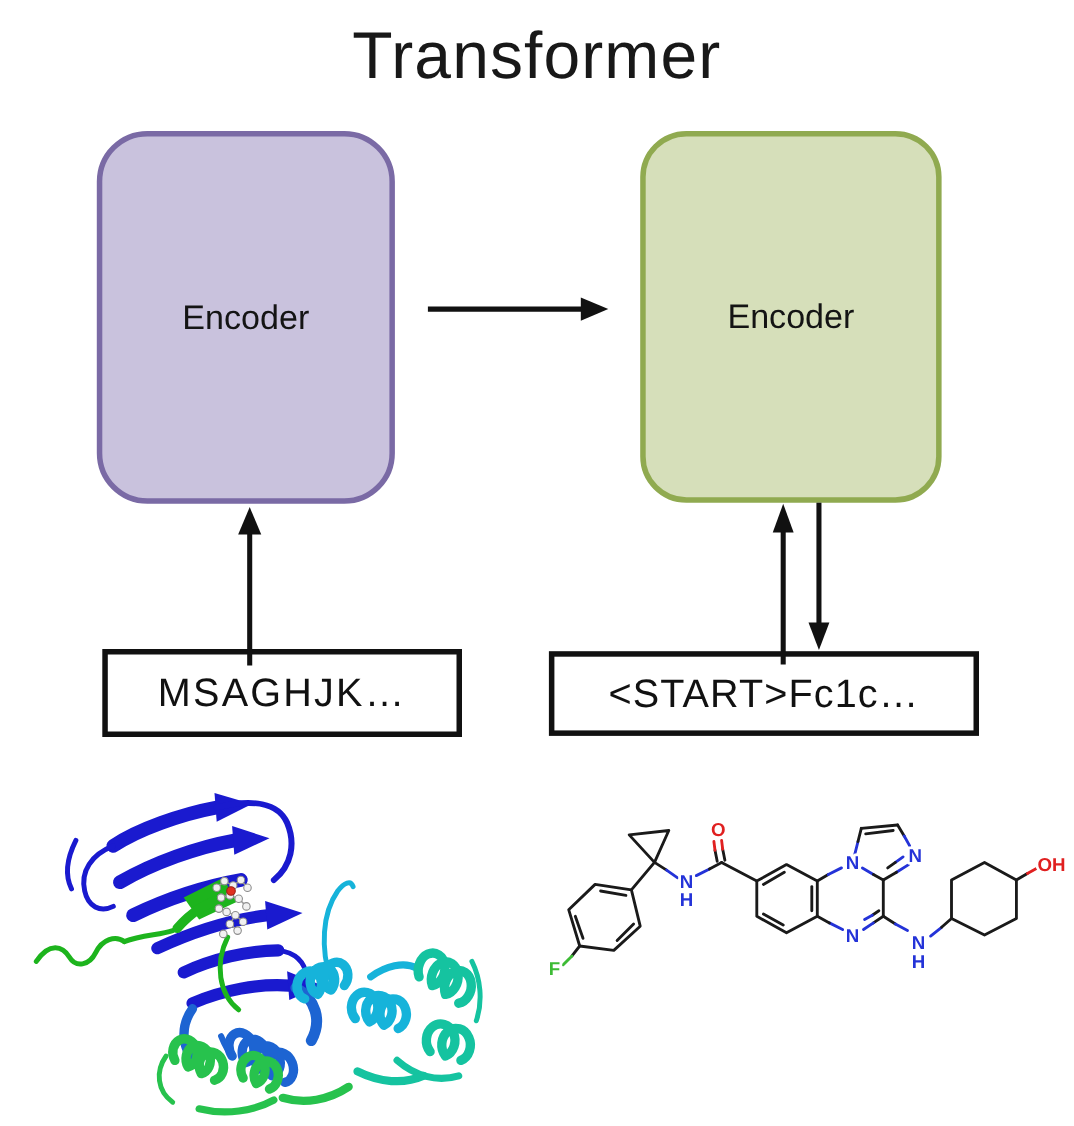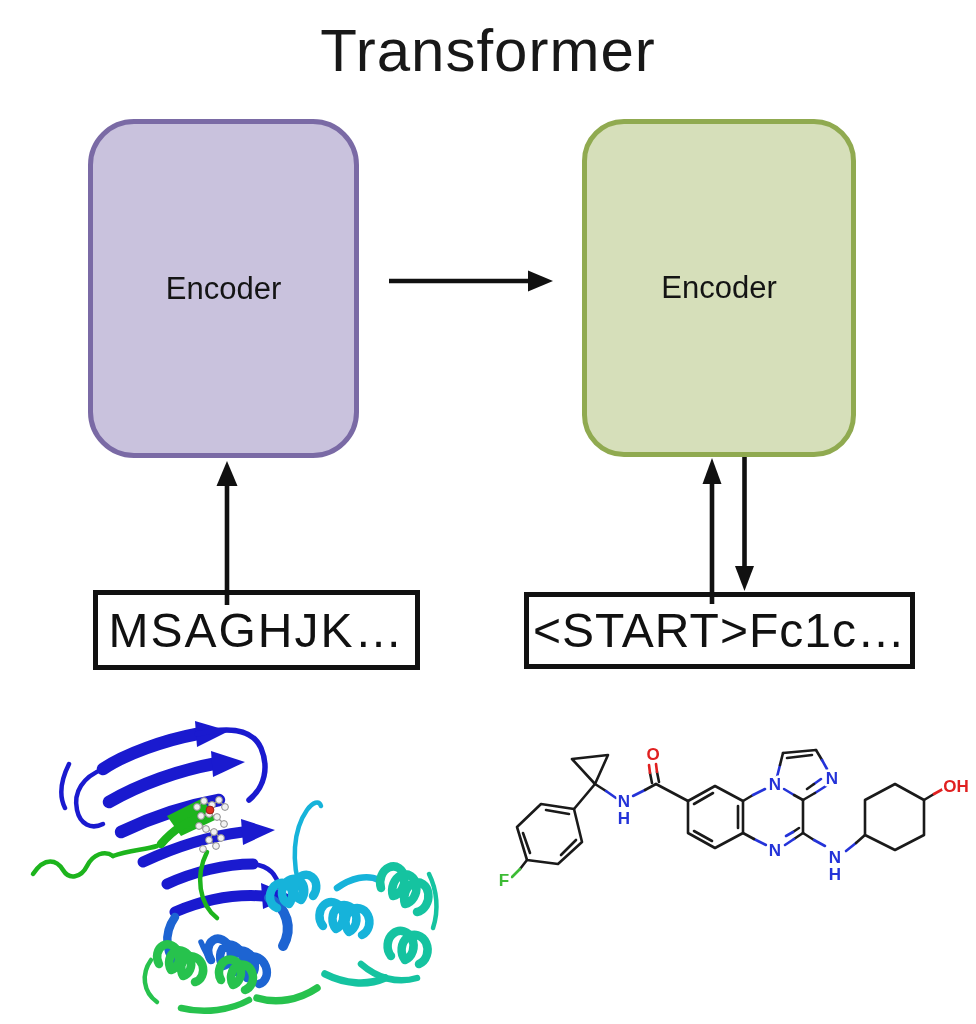--- a/index.html
+++ b/index.html
@@ -25,24 +25,24 @@
   }
   .block.decoder{
     left:582px;top:119px;width:274px;height:338px;
     background:var(--decoder-fill);border:5px solid var(--decoder-border);
     border-radius:42px;
   }
   
   .iobox{
     display:flex;align-items:center;justify-content:center;
     background:#ffffff;border:5px solid var(--line);box-sizing:border-box;
-    font-size:48px;letter-spacing:2px;color:#111111;white-space:nowrap;
+    font-size:36px;letter-spacing:2px;color:#111111;white-space:nowrap;
   }
   .iobox.msa{left:93px;top:590px;width:327px;height:80px;}
-  .iobox.smiles{left:524px;top:592px;width:391px;height:77px;letter-spacing:1px;}
+  .iobox.smiles{left:499px;top:592px;width:391px;height:77px;letter-spacing:1px;}
   
   #arrows{left:0;top:0;pointer-events:none;}
   .arrow-line{stroke:var(--line);stroke-width:4.6;fill:none;}
   .arrow-head{fill:var(--line);stroke:none;}
   
   .b{stroke:var(--bond);}
   .bn{stroke:var(--atom-n);}
   .bo{stroke:var(--atom-o);}
   .bf{stroke:var(--atom-f);}
   .b,.bn,.bo,.bf{stroke-width:2.6;fill:none;stroke-linecap:round;stroke-linejoin:round;}

